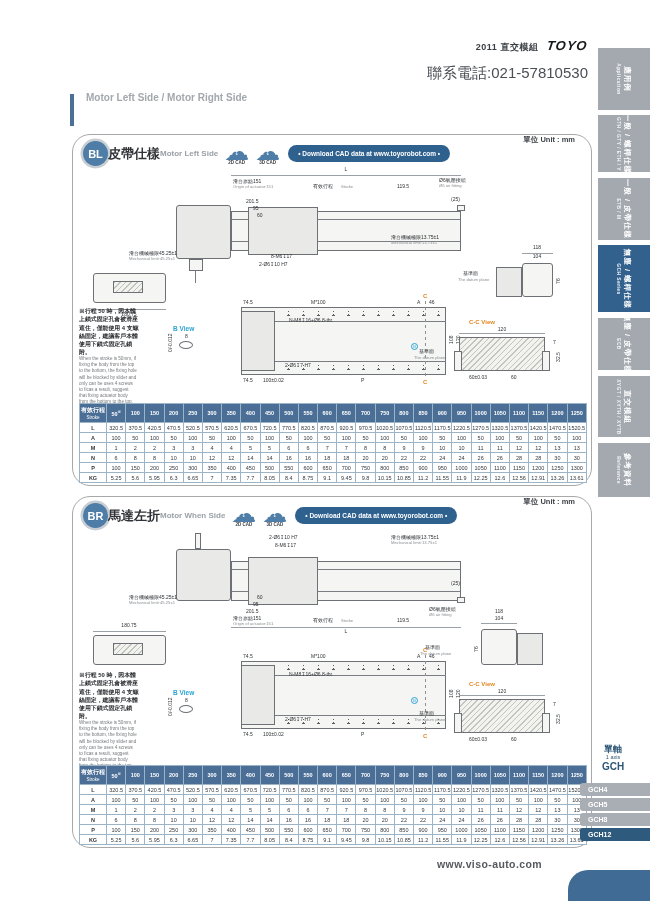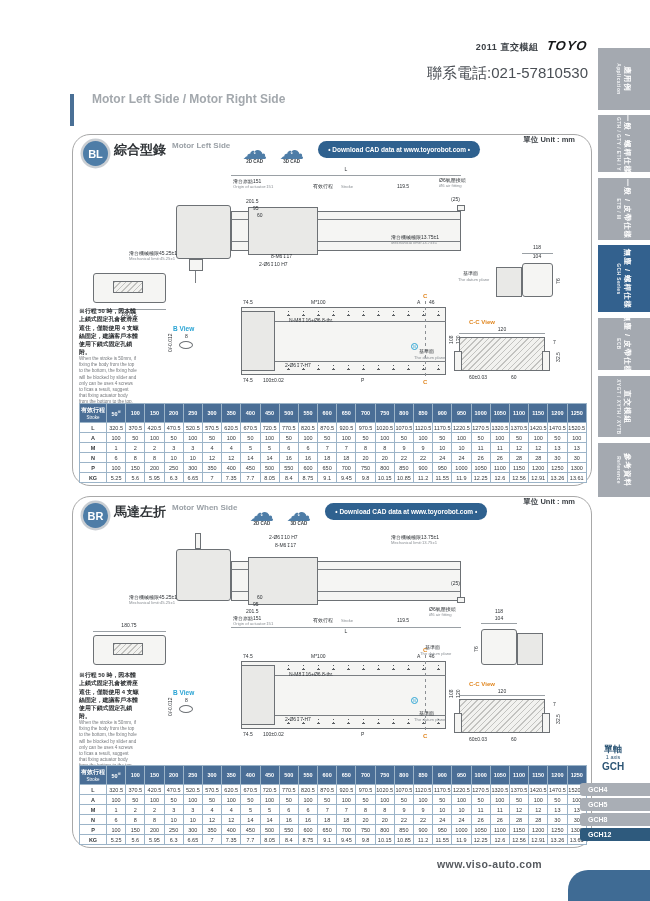--- a/index.html
+++ b/index.html
@@ -6,26 +6,26 @@
 html,body{width:650px;height:901px}
 body{position:relative;overflow:hidden;background:#fff;color:#333;font-family:"Liberation Sans",sans-serif}
 
 .cat-line{position:absolute;top:38px;right:62px;font-size:9px;font-weight:bold;color:#3a3f44;letter-spacing:.5px}
 .toyo{font-style:italic;font-weight:900;font-size:13px;letter-spacing:1px;transform:skewX(-8deg);display:inline-block;margin-left:6px;color:#16181a}
 .contact{position:absolute;top:64px;right:62px;font-size:15px;color:#4a4f55}
 
 .title-blk{position:absolute;left:70px;top:92px}
 .title-bar{position:absolute;left:0;top:2px;width:4px;height:32px;background:#4a7096}
 .title-zh{margin-left:10px;font-size:17px;font-weight:bold;color:#3a3f44}
-.title-en{margin-left:22px;font-size:12px;font-weight:bold;color:#a3a8ad}
+.title-en{margin-left:16px;font-size:10px;font-weight:bold;color:#a3a8ad}
 
 .panel{position:absolute;left:72px;width:520px;height:352px;border:1.5px solid #a8a8a8;border-radius:18px;background:#fff}
 #panel-bl{top:134px}
 #panel-br{top:496px}
-.sec-head{position:absolute;left:10px;top:6px;display:flex;align-items:flex-start;gap:6px}
+.sec-head{position:absolute;left:10px;top:6px;display:flex;align-items:center;}
 .badge{width:25px;height:25px;border-radius:50%;background:#4e7da7;box-shadow:0 0 0 2.5px #c9ced3;color:#fff;font-weight:bold;font-size:11px;display:flex;align-items:center;justify-content:center}
 .sec-zh{font-size:13px;font-weight:bold;color:#2f3337}
 .sec-en{font-size:8px;font-weight:bold;color:#9aa0a6}
 .cad-btn{display:flex;flex-direction:column;align-items:center;margin-left:6px;cursor:pointer}
 .cloud-icon{position:relative;font-size:25px;color:#4e7da7;line-height:.75;font-style:normal}
 .cloud-icon .arr{position:absolute;left:50%;top:52%;transform:translate(-50%,-50%);font-style:normal;color:#fff;font-size:10px;font-weight:bold}
 .cad-lbl{font-size:4.5px;font-weight:bold;color:#3a3f44;margin-top:-1px}
 .dl-pill{margin-left:8px;background:#2f618f;color:#fff;border:none;border-radius:9px;font-size:6.5px;font-weight:bold;padding:5px 10px;font-family:"Liberation Sans",sans-serif;cursor:pointer}
 .dl-pill::before{content:"• "}.dl-pill::after{content:" •"}
 .unit{position:absolute;top:0;right:16px;font-size:7.5px;font-weight:bold;color:#3a3f44}
@@ -89,21 +89,21 @@
 <div class="contact">聯系電話:021-57810530</div>
 
 <div class="title-blk">
   <div class="title-bar"></div>
   <div class="title-en">Motor Left Side / Motor Right Side</div>
 </div>
 
 <section class="panel" id="panel-bl">
   <div class="sec-head">
     <div class="badge">BL</div>
-    <span class="sec-zh">綜合型錄</span>
+    <span class="sec-zh">皮帶仕樣</span>
     <span class="sec-en">Motor Left Side</span>
     <div class="cad-btn">
       <i class="cloud-icon">☁<i class="arr">↓</i></i>
       <span class="cad-lbl">2D CAD</span>
     </div>
     <div class="cad-btn">
       <i class="cloud-icon">☁<i class="arr">↓</i></i>
       <span class="cad-lbl">3D CAD</span>
     </div>
     <button class="dl-pill">Download CAD data at www.toyorobot.com</button>

